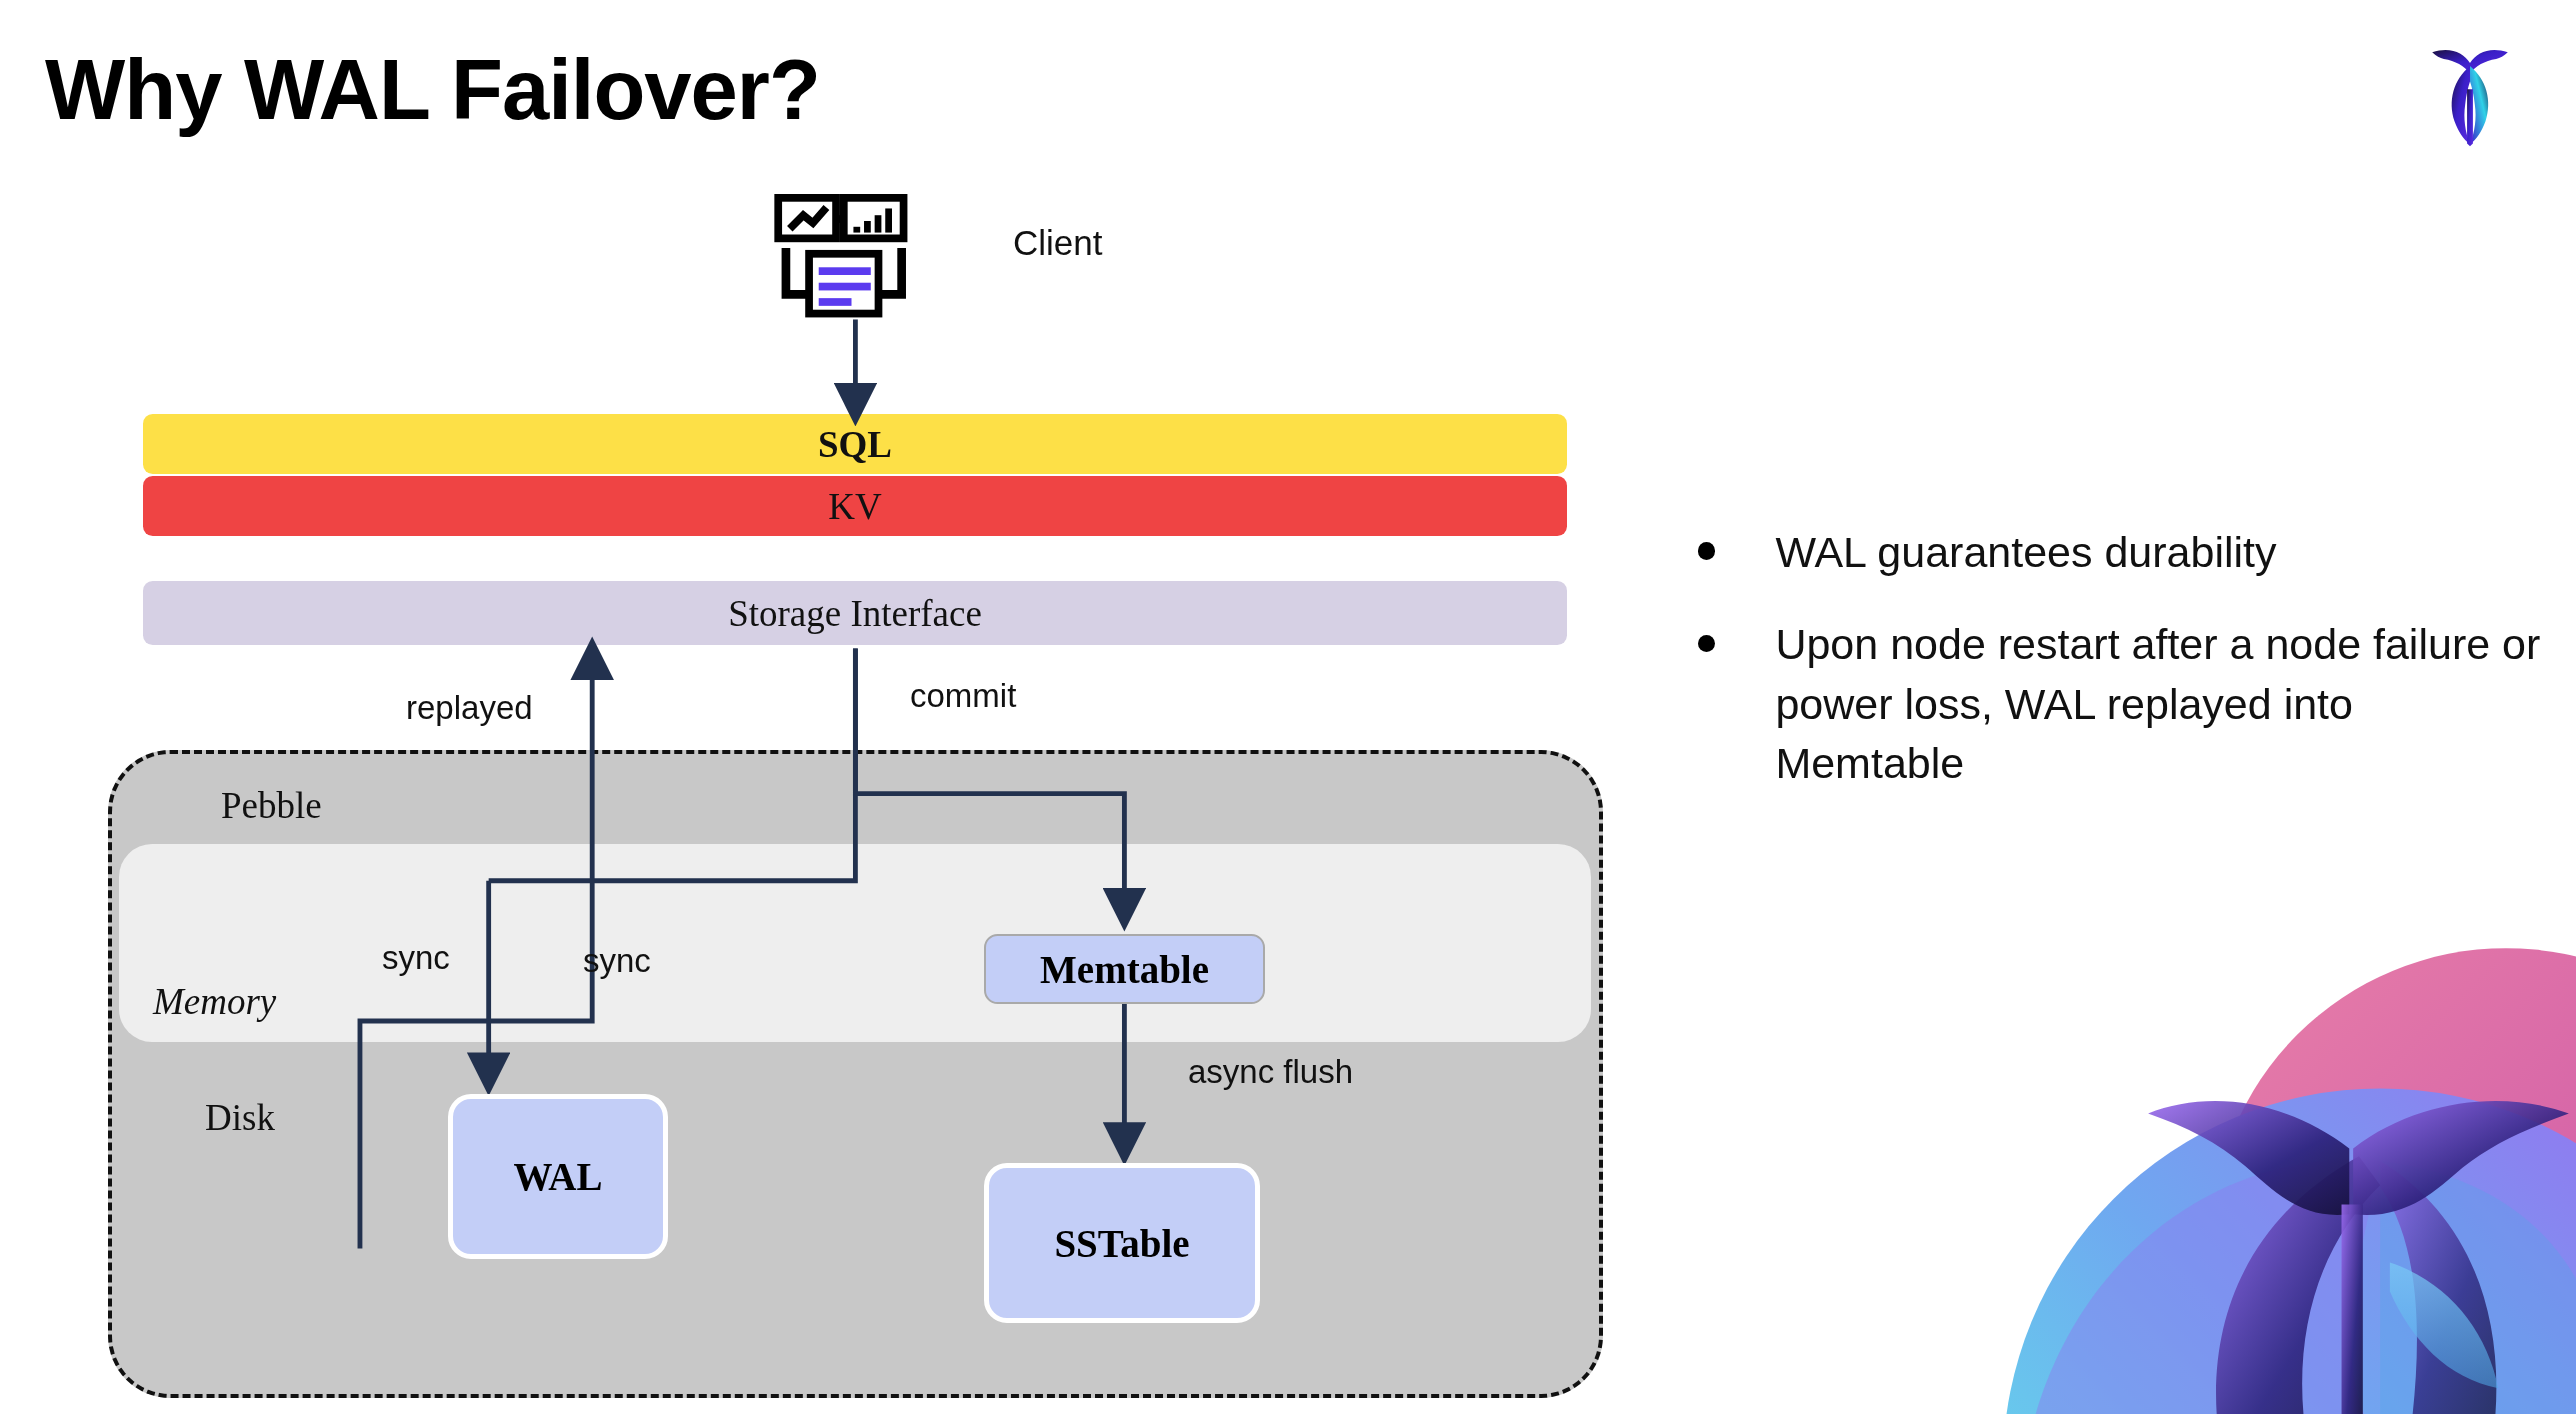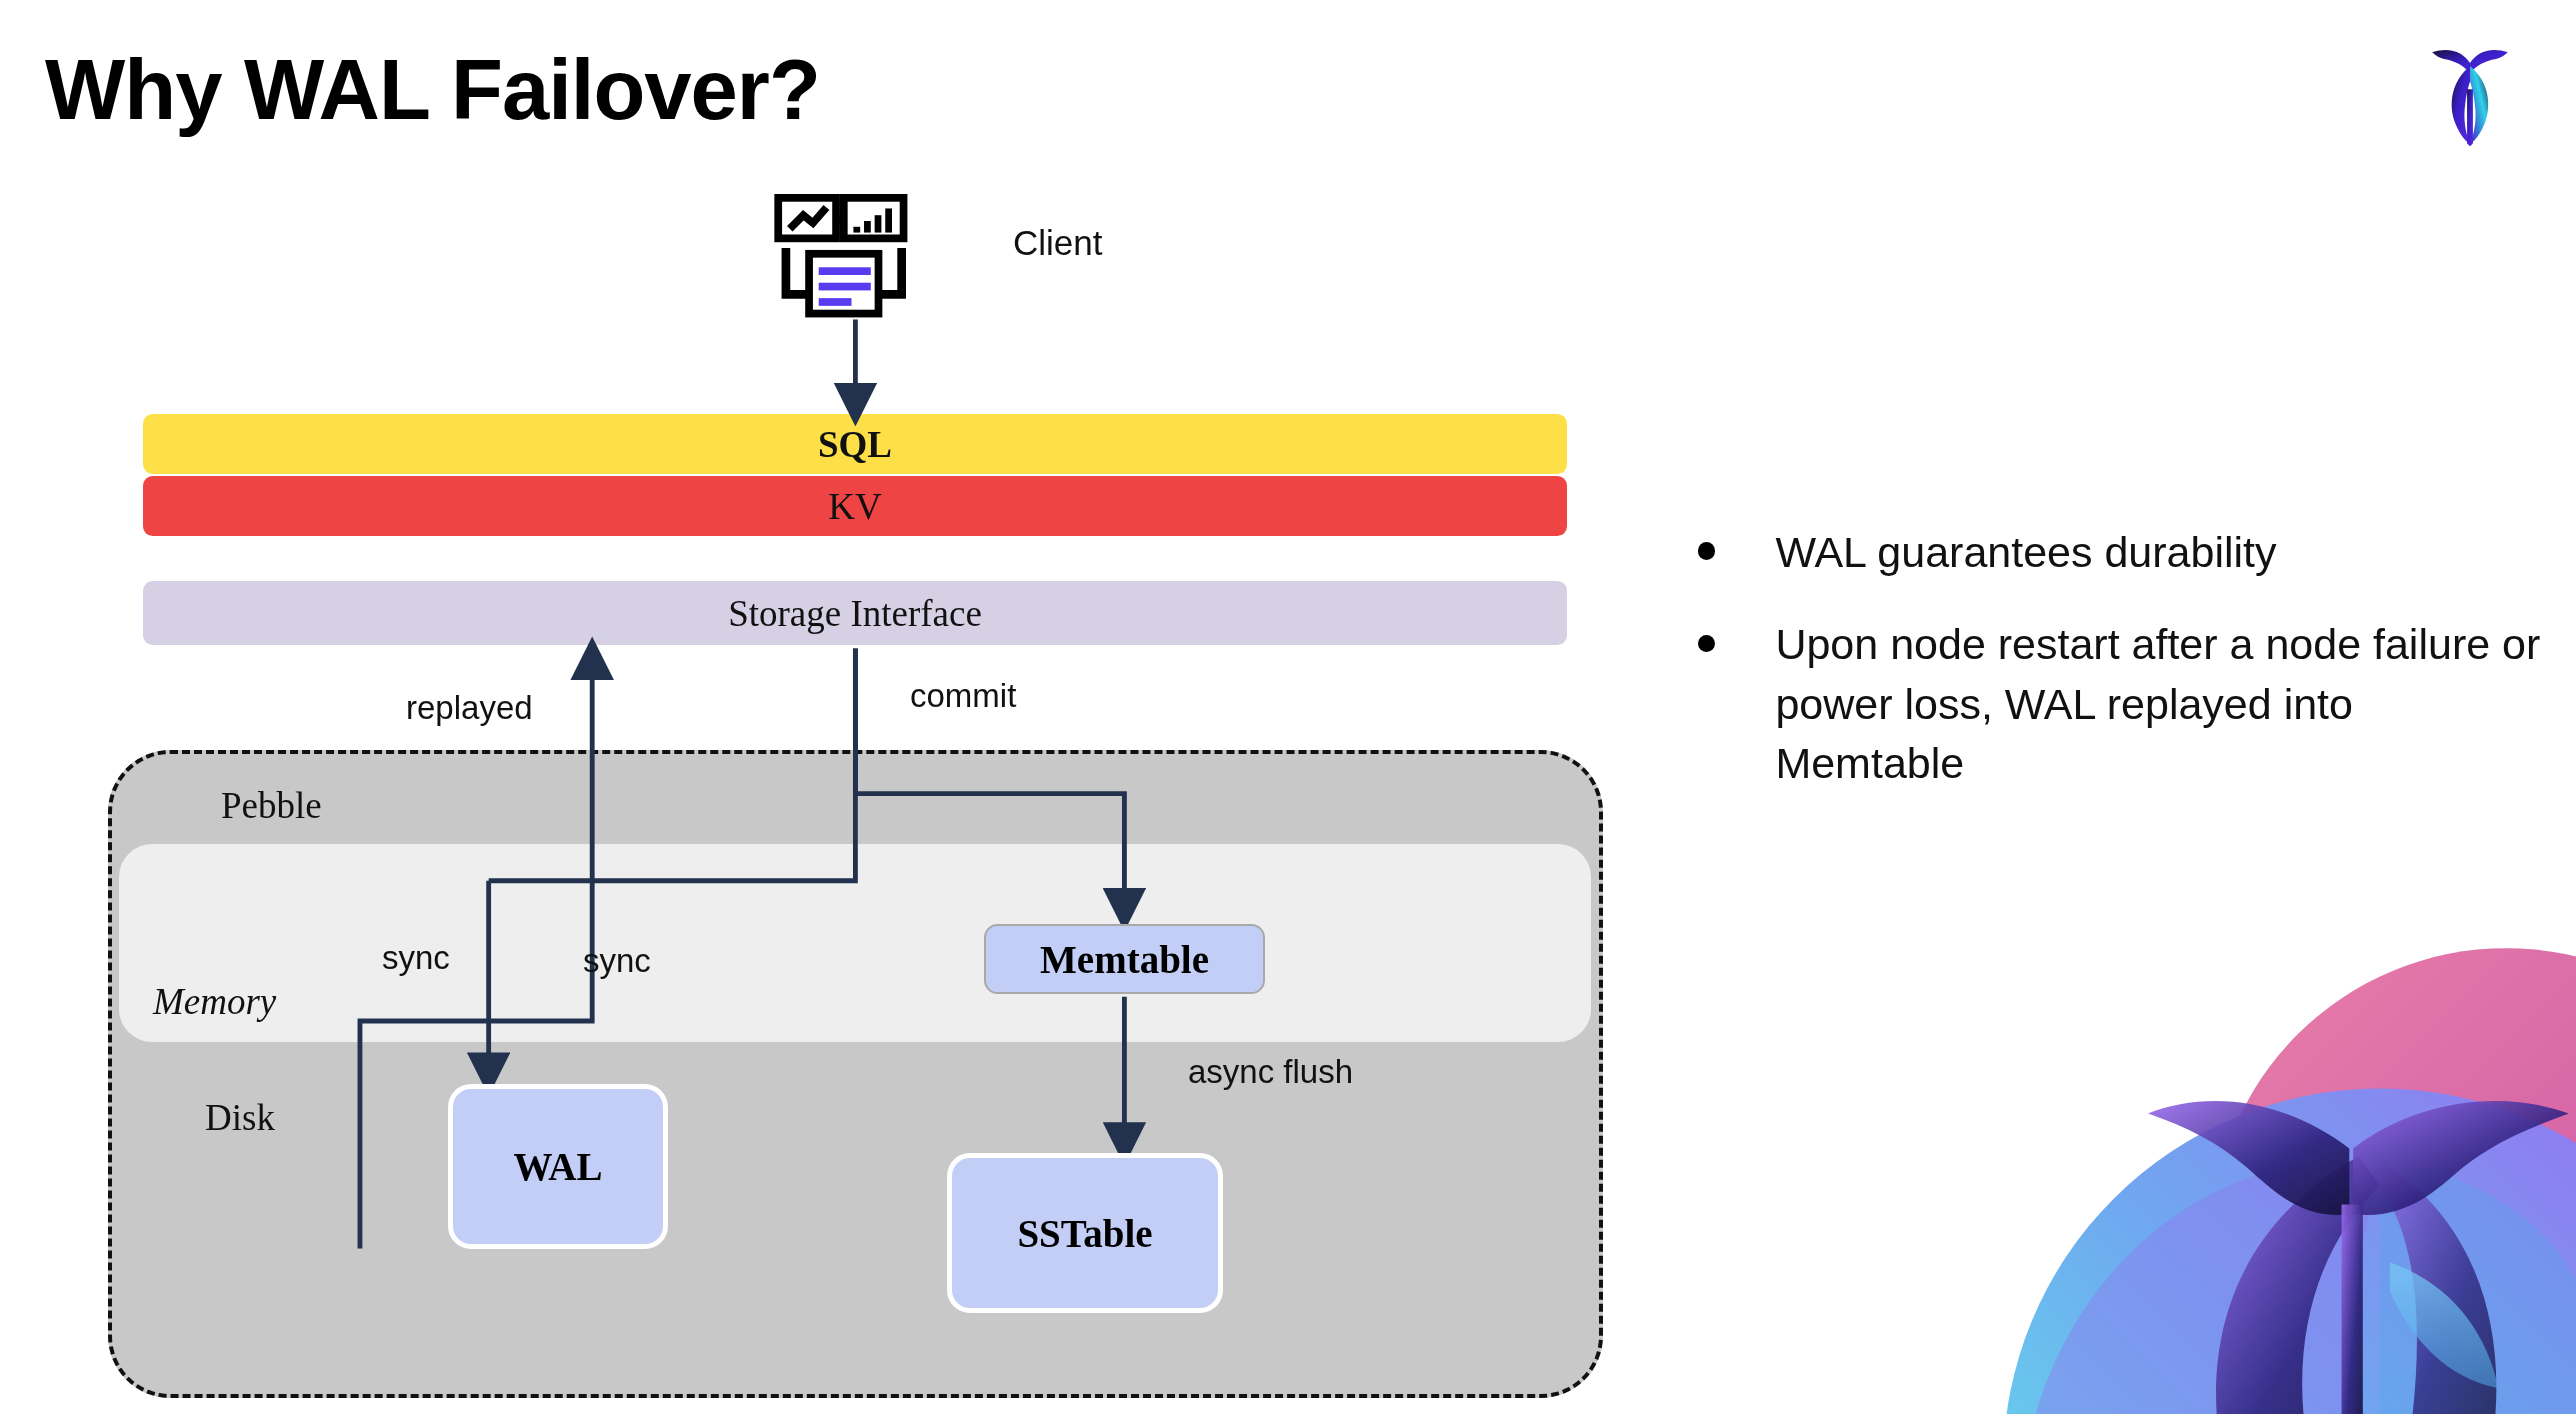--- a/index.html
+++ b/index.html
@@ -65,32 +65,32 @@
   #disk-label {
     position: absolute; left: 205px; top: 1096px;
     font-family: "Liberation Serif", serif; font-size: 37px; color: #111;
   }
 
   
   .node {
     position: absolute;
     background: #C3CEF7;
     display: flex; align-items: center; justify-content: center;
-    font-family: "Liberation Serif", serif; font-weight: 700; color: #000;
+    font-family: "Liberation Serif", serif; font-weight: 700; color: #000; margin-top: 10px;
   }
   #node-memtable {
     left: 984px; top: 924px; width: 281px; height: 70px;
     border-radius: 13.5px; border: 2.9px solid #A9A9A9; font-size: 39px;
   }
   #node-wal {
     left: 448px; top: 1084px; width: 220px; height: 165px;
     border-radius: 23px; border: 5.8px solid #ffffff; font-size: 39px;
   }
   #node-sstable {
-    left: 947px; top: 1153px; width: 276px; height: 160px;
+    left: 984px; top: 1153px; width: 276px; height: 160px;
     border-radius: 23px; border: 5.8px solid #ffffff; font-size: 39px;
   }
 
   
   .edge-label {
     position: absolute;
     font-family: "Liberation Sans", sans-serif;
     font-size: 33px; color: #111111; white-space: nowrap;
   }
   #lbl-client    { left: 1013px; top: 223px; font-size: 35px; }

